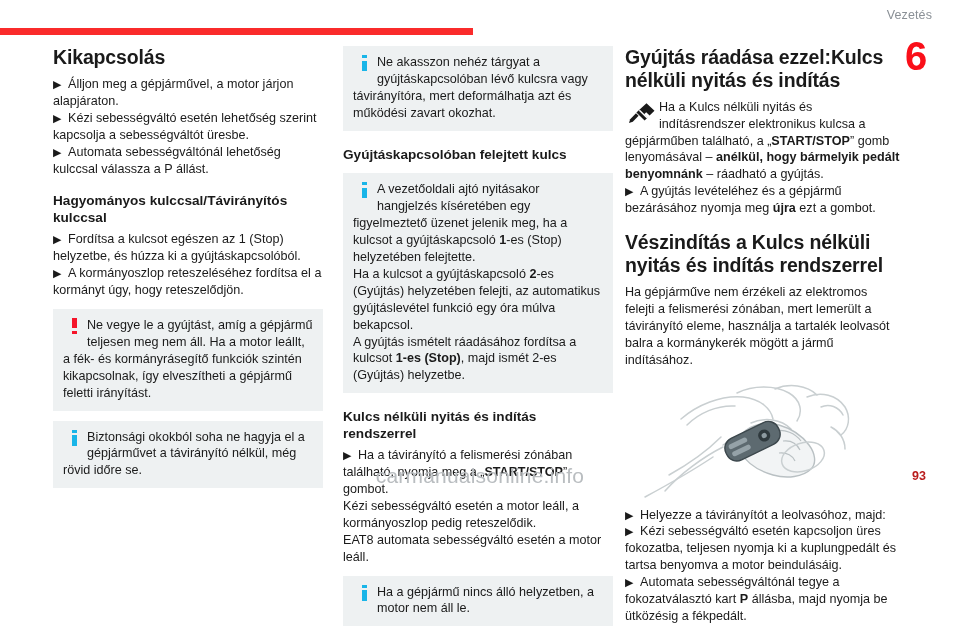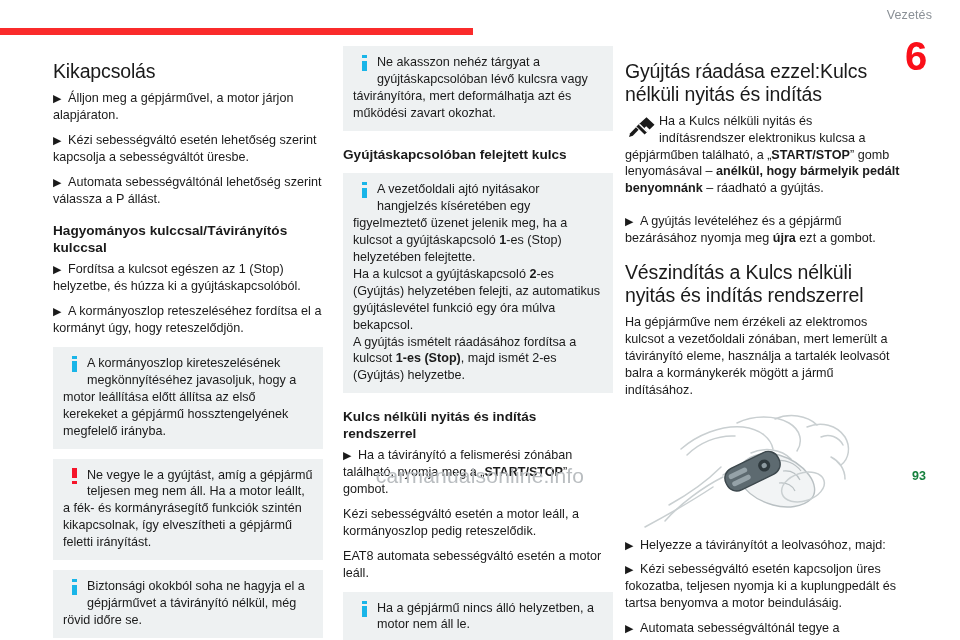--- a/index.html
+++ b/index.html
@@ -46,38 +46,38 @@
     position: absolute;
     top: 0;
     width: 270px;
   }
   .col-1 { left: 53px; }
   .col-2 { left: 343px; }
   .col-3 { left: 625px; width: 275px; }
 
   h1.sect {
     font-size: 19.5px;
-    font-weight: normal;
-    margin: 14px 0 7px 0;
+    font-weight: bold;
+    margin: 0 0 7px 0;
     line-height: 1.17;
     letter-spacing: -.15px;
   }
   h2.sub {
     font-size: 13.6px;
     font-weight: bold;
     margin: 16px 0 5px 0;
     line-height: 1.2;
   }
   p.body {
     font-size: 12.6px;
     line-height: 1.345;
     margin: 0 0 0 0;
     text-align: left;
   }
-  p.body + p.body { margin-top: 8px; }
+  p.body + p.body { margin-top: 0; }
   .bullet-line { text-indent: 0; }
   .arrow {
     display: inline-block;
     width: 15px;
     font-size: 11px;
     line-height: 1;
   }
   b { font-weight: bold; }
 
   
@@ -124,21 +124,21 @@
     width: 5px; height: 2.5px;
     background: #eef1f2;
   }
   .note .ntext { display: block; }
   .note::after { content: ""; display: block; clear: both; }
 
   
   .keynote {
     font-size: 12.6px;
     line-height: 1.345;
-    margin: 2px 0 16px 0;
+    margin: 2px 0 0 0;
     position: relative;
   }
   .keynote .keyicon {
     float: left;
     width: 30px;
     height: 26px;
     margin: 2px 2px 0 2px;
   }
   .keynote::after { content: ""; display: block; clear: both; }
 
@@ -157,51 +157,47 @@
     width: 960px;
     text-align: center;
     font-size: 21px;
     color: #b9bdc0;
     letter-spacing: .2px;
   }
   .page-number {
     position: absolute;
     right: 34px; bottom: 9px;
     font-size: 12.5px;
-    color: #15803d;
+    color: #b91c1c;
     font-weight: bold;
   }
 </style>
 </head>
 <body>
 
 <div class="page">
 
   <div class="header-label">Vezetés</div>
   <div class="red-bar"></div>
   <div class="chapter-number">6</div>
 
   <div class="columns">
 
     <div class="col col-1">
       <h1 class="sect">Kikapcsolás</h1>
 
       <p class="body bullet-line"><span class="arrow">▶</span><span>Álljon meg a gépjárművel, a motor járjon alapjáraton.</span></p>
       <p class="body bullet-line"><span class="arrow">▶</span><span>Kézi sebességváltó esetén lehetőség szerint kapcsolja a sebességváltót üresbe.</span></p>
-      <p class="body bullet-line"><span class="arrow">▶</span><span>Automata sebességváltónál lehetőség szerint válassza a P állást.</span></p>
+      <p class="body bullet-line"><span class="arrow">▶</span><span>Automata sebességváltónál lehetőség kulccsal válassza a P állást.</span></p>
 
       <h2 class="sub">Hagyományos kulccsal/Távirányítós kulccsal</h2>
 
       <p class="body bullet-line"><span class="arrow">▶</span><span>Fordítsa a kulcsot egészen az 1 (Stop) helyzetbe, és húzza ki a gyújtáskapcsolóból.</span></p>
       <p class="body bullet-line"><span class="arrow">▶</span><span>A kormányoszlop reteszeléséhez fordítsa el a kormányt úgy, hogy reteszelődjön.</span></p>
 
-      <div class="note">
-        <span class="glyph"><span class="bar-i"></span></span>
-        <span class="ntext">A kormányoszlop kireteszelésének megkönnyítéséhez javasoljuk, hogy a motor leállítása előtt állítsa az első kerekeket a gépjármű hossztengelyének megfelelő irányba.</span>
-      </div>
 
 
       <div class="note">
         <span class="glyph"><span class="excl"></span></span>
         <span class="ntext">Ne vegye le a gyújtást, amíg a gépjármű teljesen meg nem áll. Ha a motor leállt, a fék- és kormányrásegítő funkciók szintén kikapcsolnak, így elveszítheti a gépjármű feletti irányítást.</span>
       </div>
 
       <div class="note">
         <span class="glyph"><span class="bar-i"></span></span>
         <span class="ntext">Biztonsági okokból soha ne hagyja el a gépjárművet a távirányító nélkül, még rövid időre se.</span>
@@ -248,21 +244,21 @@
             <path d="M12.4 9.2 L20.0 16.8" stroke="#ffffff" stroke-width="1.4" fill="none"></path>
           </svg>
         </span>
         <span><span>Ha a Kulcs nélküli nyitás és indításrendszer elektronikus kulcsa a gépjárműben található, a „</span><b>START/STOP</b><span>” gomb lenyomásával – </span><b>anélkül, hogy bármelyik pedált benyomnánk</b><span> – ráadható a gyújtás.</span></span>
       </div>
 
       <p class="body bullet-line"><span class="arrow">▶</span><span><span>A gyújtás levételéhez és a gépjármű bezárásához nyomja meg </span><b>újra</b><span> ezt a gombot.</span></span></p>
 
       <h1 class="sect" style="margin-top:14px;">Vészindítás a Kulcs nélküli nyitás és indítás rendszerrel</h1>
 
-      <p class="body">Ha gépjárműve nem érzékeli az elektromos kulcsot a vezetőoldali zónában, mert lemerült a távirányító eleme, használja a tartalék leolvasót balra a kormánykerék mögött a jármű indításához.</p>
+      <p class="body">Ha gépjárműve nem érzékeli az elektromos felejti a felismerési zónában, mert lemerült a távirányító eleme, használja a tartalék leolvasót balra a kormánykerék mögött a jármű indításához.</p>
 
       <svg class="illustration" viewBox="0 0 275 120">
         <g fill="none" stroke="#c9cfd1" stroke-width="1.5" stroke-linecap="round" stroke-linejoin="round">
 
           <path d="M40 112 C55 95 78 78 98 68"></path>
           <path d="M44 96 C62 86 82 72 96 58"></path>
           <path d="M56 40 C72 26 96 16 118 18 C136 20 146 30 148 40"></path>
           <path d="M62 46 C74 34 92 26 110 27"></path>
           <path d="M112 14 C128 6 150 6 164 14 C176 21 178 33 172 42"></path>
           <path d="M150 10 C164 4 182 6 192 16"></path>

